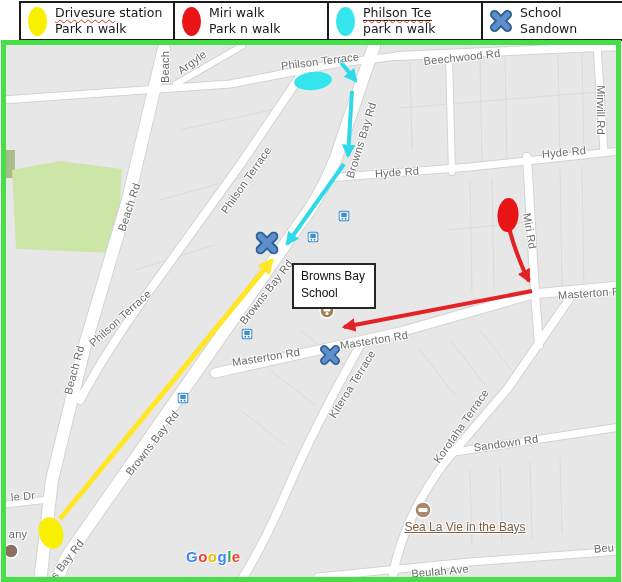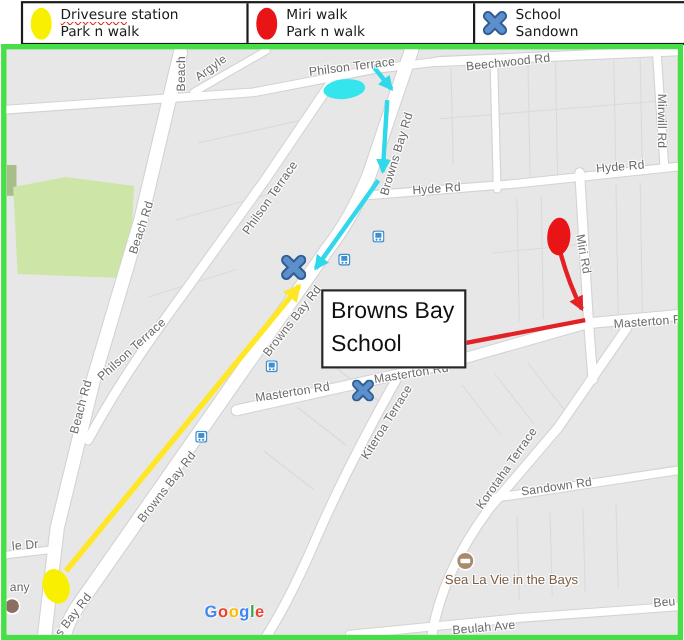--- a/index.html
+++ b/index.html
@@ -37,21 +37,21 @@
   .poi-label{position:absolute;white-space:nowrap;font-size:12px;color:#7d5d43;
     text-shadow:-1px -1px 0 rgba(255,255,255,.95),1px -1px 0 rgba(255,255,255,.95),
                 -1px 1px 0 rgba(255,255,255,.95),1px 1px 0 rgba(255,255,255,.95);}
 
   .bus{position:absolute;width:11px;height:11px;}
   .crossing{position:absolute;}
   .xo{stroke:#2f5f92;stroke-width:10;stroke-linecap:round;fill:none;}
   .xi{stroke:#5d8fcc;stroke-width:6;stroke-linecap:round;fill:none;}
 
   .school-box{position:absolute;left:286px;top:218px;background:#fff;border:2px solid #262626;
-      padding:3px 9px 4px 7px;font-size:21px;line-height:1.45;color:#101010;white-space:nowrap;}
+      padding:3px 9px 4px 7px;font-size:12px;line-height:1.45;color:#101010;white-space:nowrap;}
 
   .google{position:absolute;left:180px;top:503px;font-weight:bold;font-size:15px;letter-spacing:.5px;
       pointer-events:auto;
       text-shadow:-1px -1px 0 rgba(255,255,255,.8),1px 1px 0 rgba(255,255,255,.8);}
   .g-blue{color:#4285F4;} .g-red{color:#EA4335;} .g-yel{color:#FBBC05;} .g-grn{color:#34A853;}
 </style>
 </head>
 <body>
 
 <div class="page">
@@ -62,20 +62,27 @@
       <div class="legend-text">
         <div><span class="spell">Drivesure</span><span> station</span></div>
         <div>Park n walk</div>
       </div>
     </div>
     <div class="legend-cell">
       <div class="ell ell-red"></div>
       <div class="legend-text">
         <div><span>Miri walk</span></div>
         <div>Park n walk</div>
+      </div>
+    </div>
+    <div class="legend-cell">
+      <div class="ell ell-cyan"></div>
+      <div class="legend-text">
+        <div><span class="spell uline">Philson Tce</span></div>
+        <div>park n walk</div>
       </div>
     </div>
     <div class="legend-cell">
       <svg class="xicon" width="22" height="24" viewBox="0 0 24 24">
         <path class="xo" d="M5 5L19 19M19 5L5 19"></path>
         <path class="xi" d="M5 5L19 19M19 5L5 19"></path>
       </svg>
       <div class="legend-text">
         <div>School</div>
         <div>Sandown</div>
@@ -222,21 +229,21 @@
         <div class="street-label" style="left: 598px; top: 503px; transform: translate(-50%, -50%) rotate(-5deg);">Beu</div>
         <div class="street-label" style="left: 17px; top: 451px; transform: translate(-50%, -50%) rotate(-5deg);">le Dr</div>
         <div class="street-label" style="left: 12px; top: 489px; transform: translate(-50%, -50%) rotate(0deg);">any</div>
         <div class="street-label" style="left: 260px; top: 247px; transform: translate(-50%, -50%) rotate(-52deg);">Browns Bay Rd</div>
         <div class="street-label" style="left: 146px; top: 398px; transform: translate(-50%, -50%) rotate(-52deg);">Browns Bay Rd</div>
         <div class="street-label" style="left: 61px; top: 514px; transform: translate(-50%, -50%) rotate(-52deg);">s Bay Rd</div>
       </div>
 
     <div class="sub">
 
-    <div class="poi-label" style="left: 459px; top: 482px; transform: translate(-50%, -50%) rotate(0deg);">Sea La Vie in the Bays</div>
+    <div class="poi-label" style="left: 459px; top: 482px; transform: translate(-50%, -50%) rotate(0deg); text-decoration: underline;">Sea La Vie in the Bays</div>
       </div>
 
     <div class="sub">
 
     <div class="bus" style="left: 338px; top: 168px; transform: translate(-50%, -50%) rotate(0deg);">
           <svg width="100%" height="100%" viewBox="0 0 10 10">
             <rect x="0.5" y="0.5" width="9" height="9" rx="2" fill="#fff" stroke="#3e8fd0" stroke-width="1.2"></rect>
             <rect x="2.5" y="2" width="5" height="4" fill="#3e8fd0"></rect>
             <circle cx="3.5" cy="7.6" r="0.9" fill="#3e8fd0"></circle>
             <circle cx="6.5" cy="7.6" r="0.9" fill="#3e8fd0"></circle>

